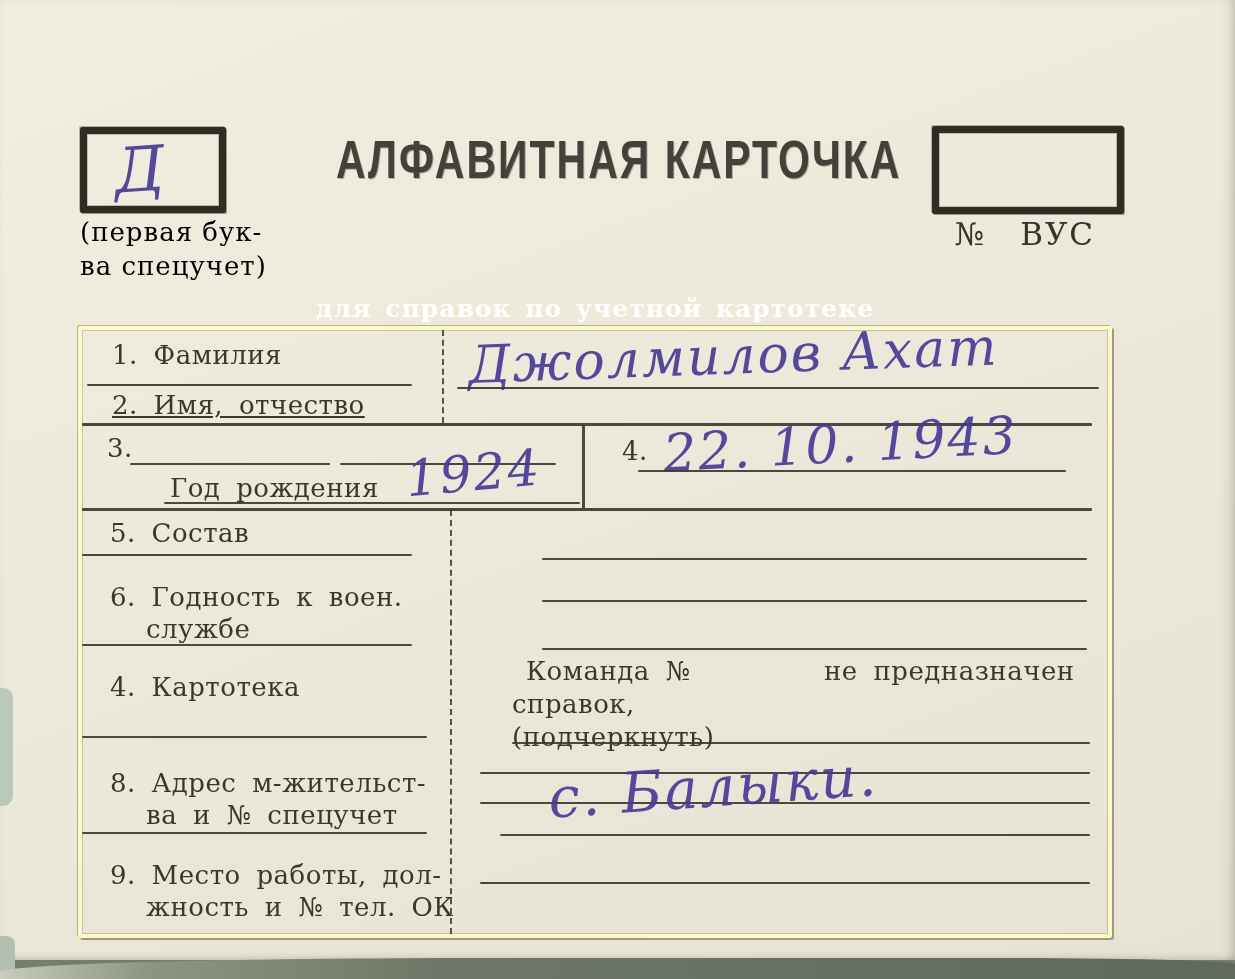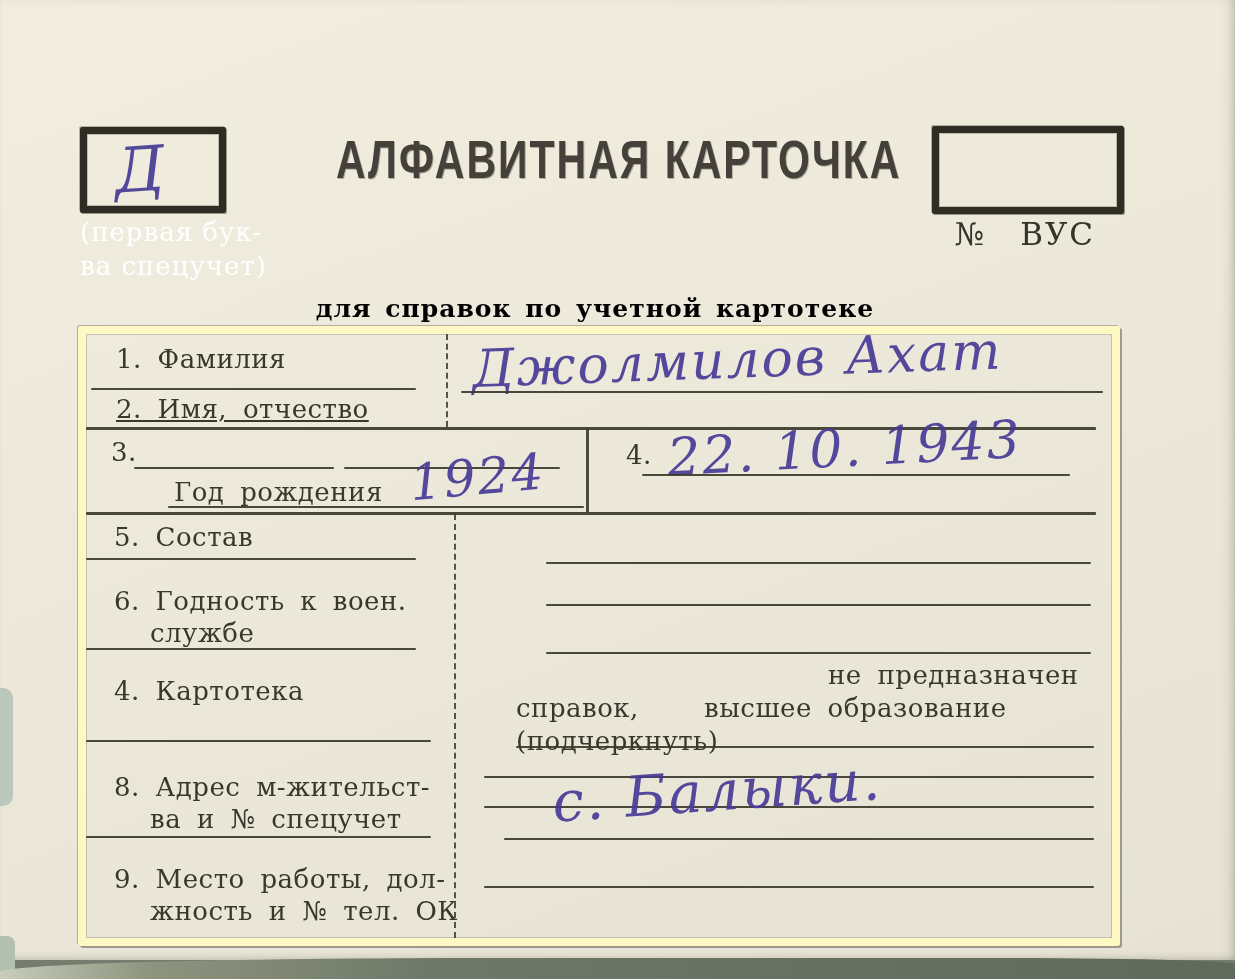--- a/index.html
+++ b/index.html
@@ -18,26 +18,26 @@
   .ln{position:absolute;height:2px;background:#3c392e;opacity:.92;border-radius:1px;}
   .ln.th{height:3px;}
 
   .stampbox{position:absolute;border:7px solid #2e2c23;border-radius:2px;
     box-shadow:1px 1px 0 rgba(46,44,35,.45), -1px -1px 0 rgba(46,44,35,.3);}
   .stampbox:after{content:"";position:absolute;inset:0;box-shadow:inset 0 0 0 1px rgba(46,44,35,.25);}
 
   .title{font-family:"Liberation Sans", sans-serif;font-weight:bold;color:#45413600;
     color:#45413a;transform:scaleY(1.3);transform-origin:top center;letter-spacing:2px;
     font-size:41px;text-shadow:1px 1px 0 rgba(64,60,48,.35);white-space:nowrap;}
-  .caption{font-size:26px;line-height:1.3;color:#ffffff;letter-spacing:1px;}
+  .caption{font-size:26px;line-height:1.3;color:#000000;letter-spacing:1px;}
   .vus{font-size:31px;color:#35332a;word-spacing:22px;letter-spacing:2px;}
-  .subtitle{font-size:25px;font-weight:bold;color:#000000;letter-spacing:1px;word-spacing:4px;text-align:center;}
+  .subtitle{font-size:25px;font-weight:bold;color:#ffffff;letter-spacing:1px;word-spacing:4px;text-align:center;}
 
   .formtable{position:absolute;left:78px;top:326px;width:1026px;height:604px;
-    border:8px solid #fef9c3;border-radius:3px;
+    border:4px solid #fef9c3;border-radius:3px;
     box-shadow:2px 2px 0 rgba(44,42,33,.4), -1px -1px 0 rgba(44,42,33,.3), inset 0 0 0 1px rgba(44,42,33,.2);}
   .f-label{position:absolute;font-size:26px;color:#3a372d;letter-spacing:.5px;word-spacing:7px;white-space:nowrap;}
   .vdash{position:absolute;width:0;border-left:2px dashed #3c392e;opacity:.85;}
   .vsolid{position:absolute;width:3px;background:#3c392e;opacity:.9;}
   .hw{position:absolute;overflow:visible;}
   .hw text{font-family:"DejaVu Serif", serif;font-style:italic;fill:#473b96;opacity:.92;letter-spacing:2px;}
 </style>
 </head>
 <body>
 
@@ -101,23 +101,23 @@
     <i class="ln" style="left:460px;top:228px;width:545px;"></i>
 
     <span class="f-label" style="left:28px;top:252px;">6. Годность к воен.</span>
     <span class="f-label" style="left:64px;top:284px;">службе</span>
     <i class="ln" style="left:0px;top:314px;width:330px;"></i>
     <i class="ln" style="left:460px;top:270px;width:545px;"></i>
     <i class="ln" style="left:460px;top:318px;width:545px;"></i>
 
     <span class="f-label" style="left:28px;top:342px;">4. Картотека</span>
     <i class="ln" style="left:0px;top:406px;width:345px;"></i>
+    <span class="f-label" style="left:444px;top:326px;">Команда №</span>
     <span class="f-label" style="left:742px;top:326px;">не предназначен</span>
     <span class="f-label" style="left:430px;top:359px;">справок,</span>
-    <span class="f-label" style="left:618px;top:359px;">высшее образование</span>
     <span class="f-label" style="left:430px;top:392px;">(подчеркнуть)</span>
     <i class="ln" style="left:430px;top:412px;width:578px;"></i>
 
     <span class="f-label" style="left:28px;top:438px;">8. Адрес м-жительст-</span>
     <span class="f-label" style="left:64px;top:470px;">ва и № спецучет</span>
     <i class="ln" style="left:0px;top:502px;width:345px;"></i>
     <i class="ln" style="left:398px;top:442px;width:610px;"></i>
     <i class="ln" style="left:398px;top:472px;width:610px;"></i>
     <i class="ln" style="left:418px;top:504px;width:590px;"></i>
     <svg class="hw" style="left:458px;top:404px;width:470px;height:100px;" viewBox="0 0 470 100">

